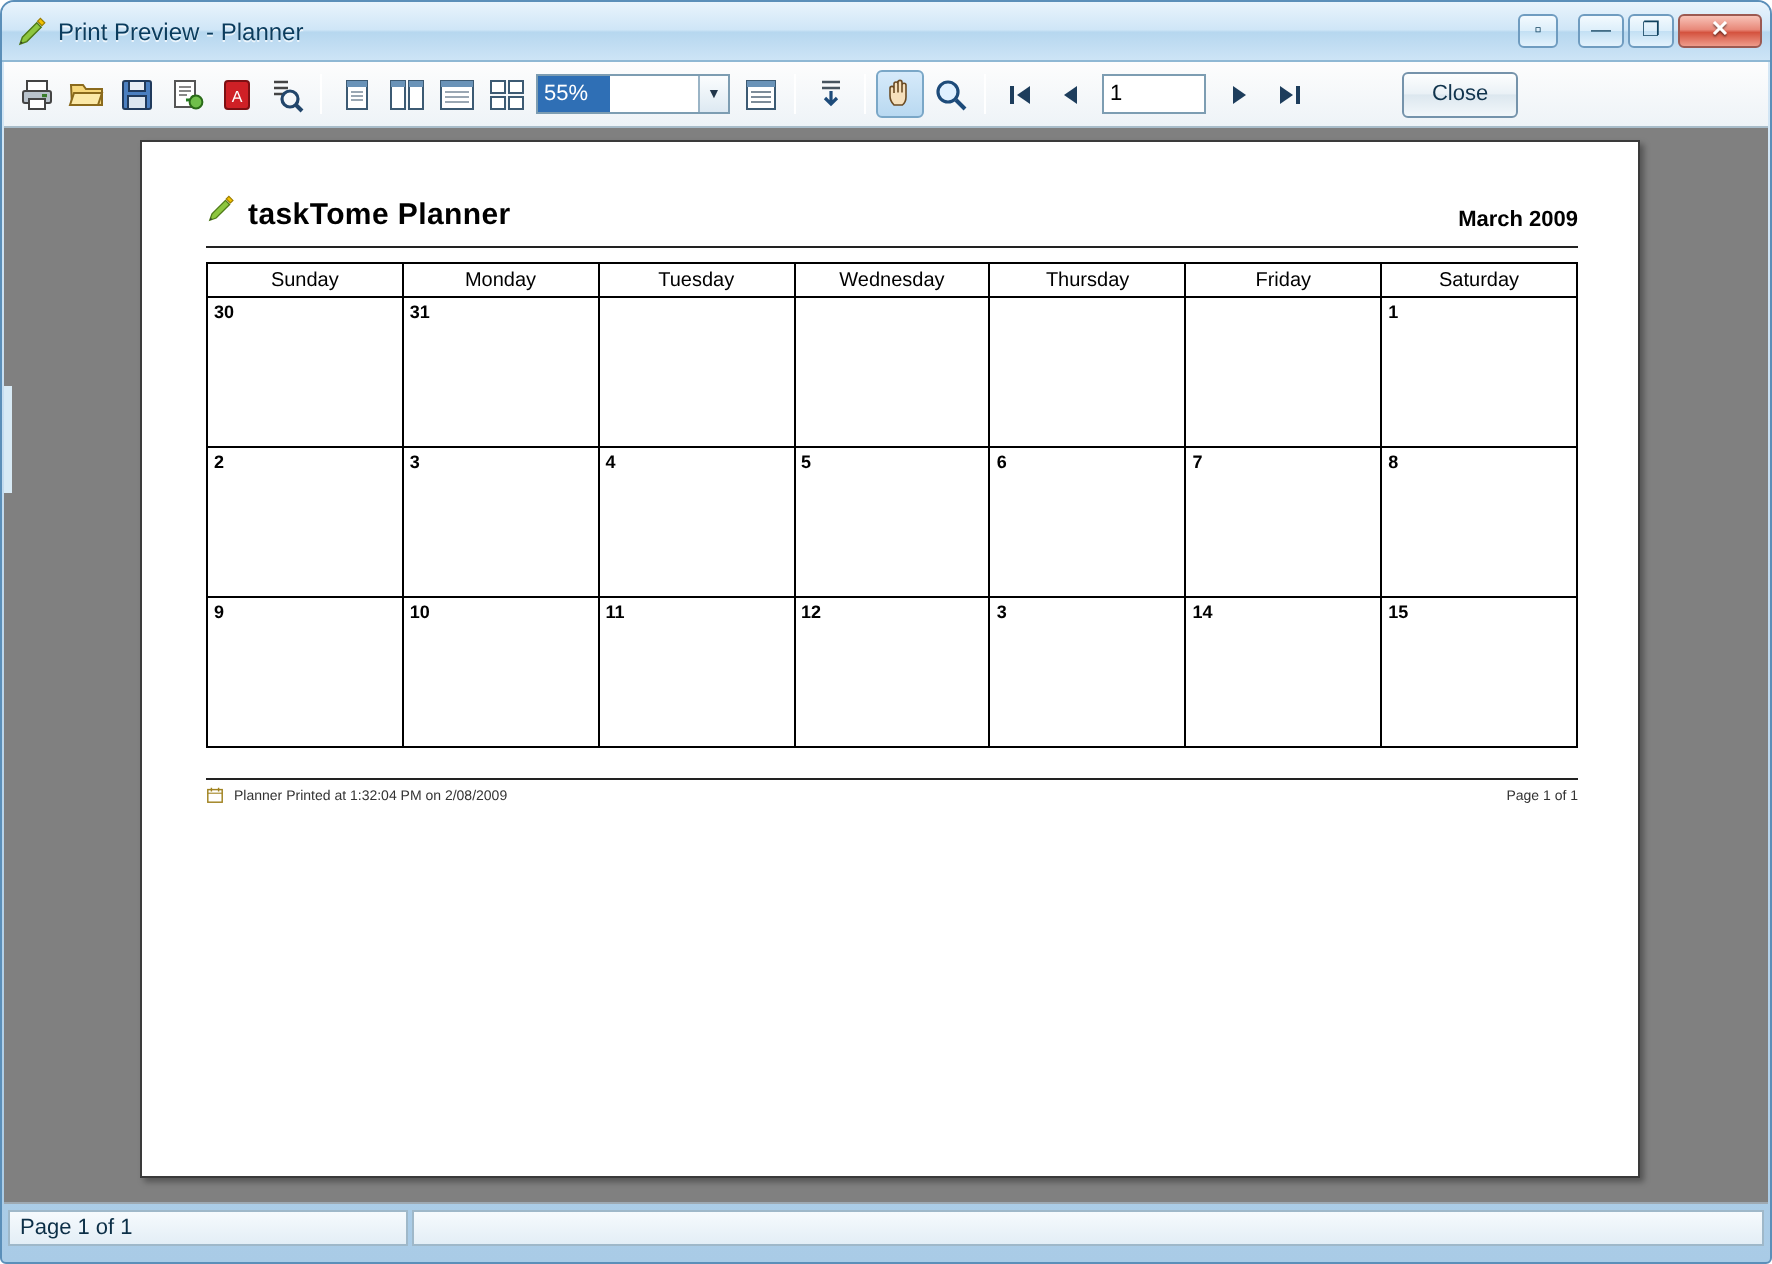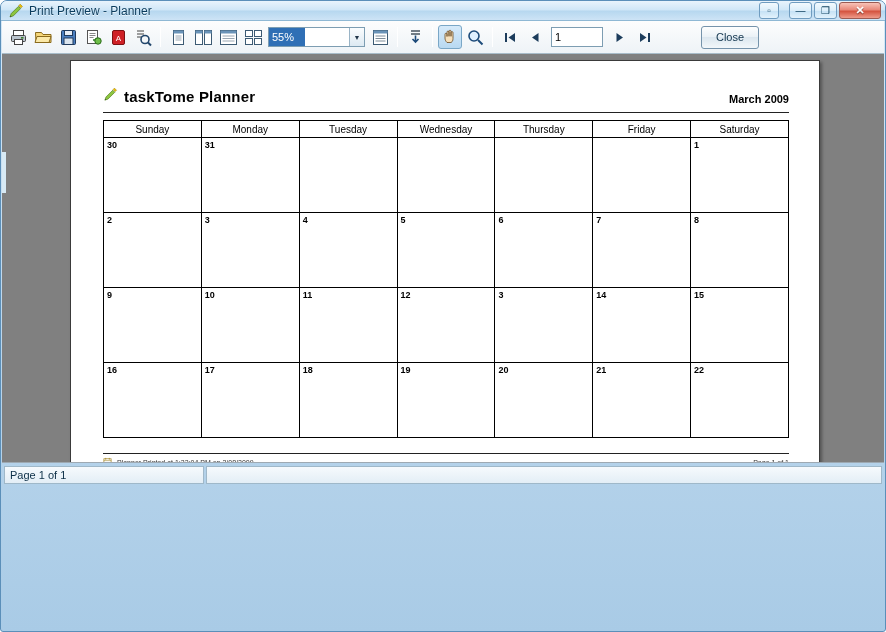--- a/index.html
+++ b/index.html
@@ -18,21 +18,21 @@
     width: 886px; height: 632px;
     background: linear-gradient(to bottom, #d7e9f7 0%, #bfd9ee 45%, #a9cbe6 100%);
     border: 1px solid #5b8fb9;
     border-radius: 7px 7px 3px 3px;
     padding: 0;
   }
 
   
   #titlebar {
     position: relative;
-    height: 20px;
+    height: 30px;
     display: flex;
     align-items: center;
     padding: 0 4px 0 7px;
     background: linear-gradient(to bottom, #e9f4fc 0%, #cfe6f7 48%, #b6d7ef 52%, #cde4f6 100%);
     border-radius: 6px 6px 0 0;
     border-bottom: 1px solid #8fb8d4;
   }
   #titlebar .app-icon {
     width: 16px; height: 16px;
     margin-right: 5px;
@@ -137,21 +137,21 @@
     background: linear-gradient(to bottom, #fdfefe 0%, #eaf1f6 47%, #dce7ef 50%, #f2f7fa 100%);
     font-size: 11px;
     color: #11344d;
     display: flex; align-items: center; justify-content: center;
   }
 
   
   #previewarea {
     position: relative;
     margin: 0 1px;
-    height: 409px;
+    height: 538px;
     background: #808080;
     overflow: hidden;
     border-bottom: 1px solid #9ea9b2;
   }
   #leftstrip {
     position: absolute; left: 0; top: 0; width: 4px; height: 100%;
     background: linear-gradient(to bottom, #808080 0 24%, #d8eaf5 24% 34%, #808080 34% 100%);
   }
   #page {
     position: absolute;
@@ -465,29 +465,20 @@
             </tr>
             <tr>
               <td>9</td>
               <td>10</td>
               <td>11</td>
               <td>12</td>
               <td>3</td>
               <td>14</td>
               <td>15</td>
             </tr>
-            <tr>
-              <td>16</td>
-              <td>17</td>
-              <td>18</td>
-              <td>19</td>
-              <td>20</td>
-              <td>21</td>
-              <td>22</td>
-            </tr>
           </tbody>
         </table>
 
         <div class="doc-foot">
           <div class="foot-left">
             <span>
               <svg width="9" height="9" viewBox="0 0 10 10">
                 <rect x="1" y="2" width="8" height="7" fill="#fff" stroke="#a0821f" stroke-width="0.8"></rect>
                 <path d="M3 1v2M7 1v2" stroke="#a0821f" stroke-width="0.8"></path>
                 <path d="M1 4h8" stroke="#a0821f" stroke-width="0.6"></path>

